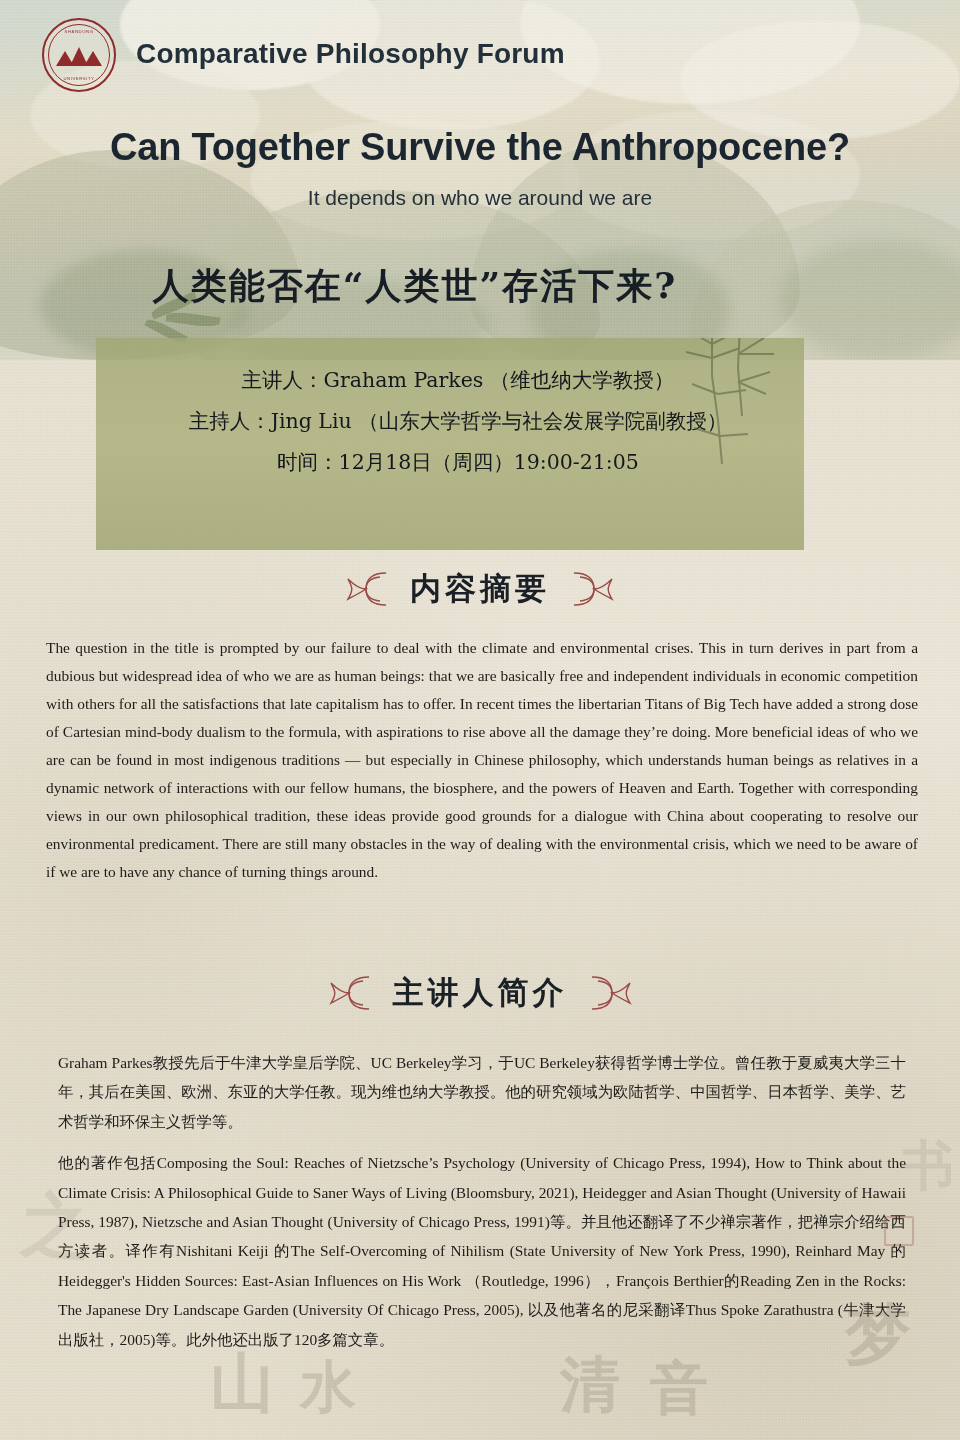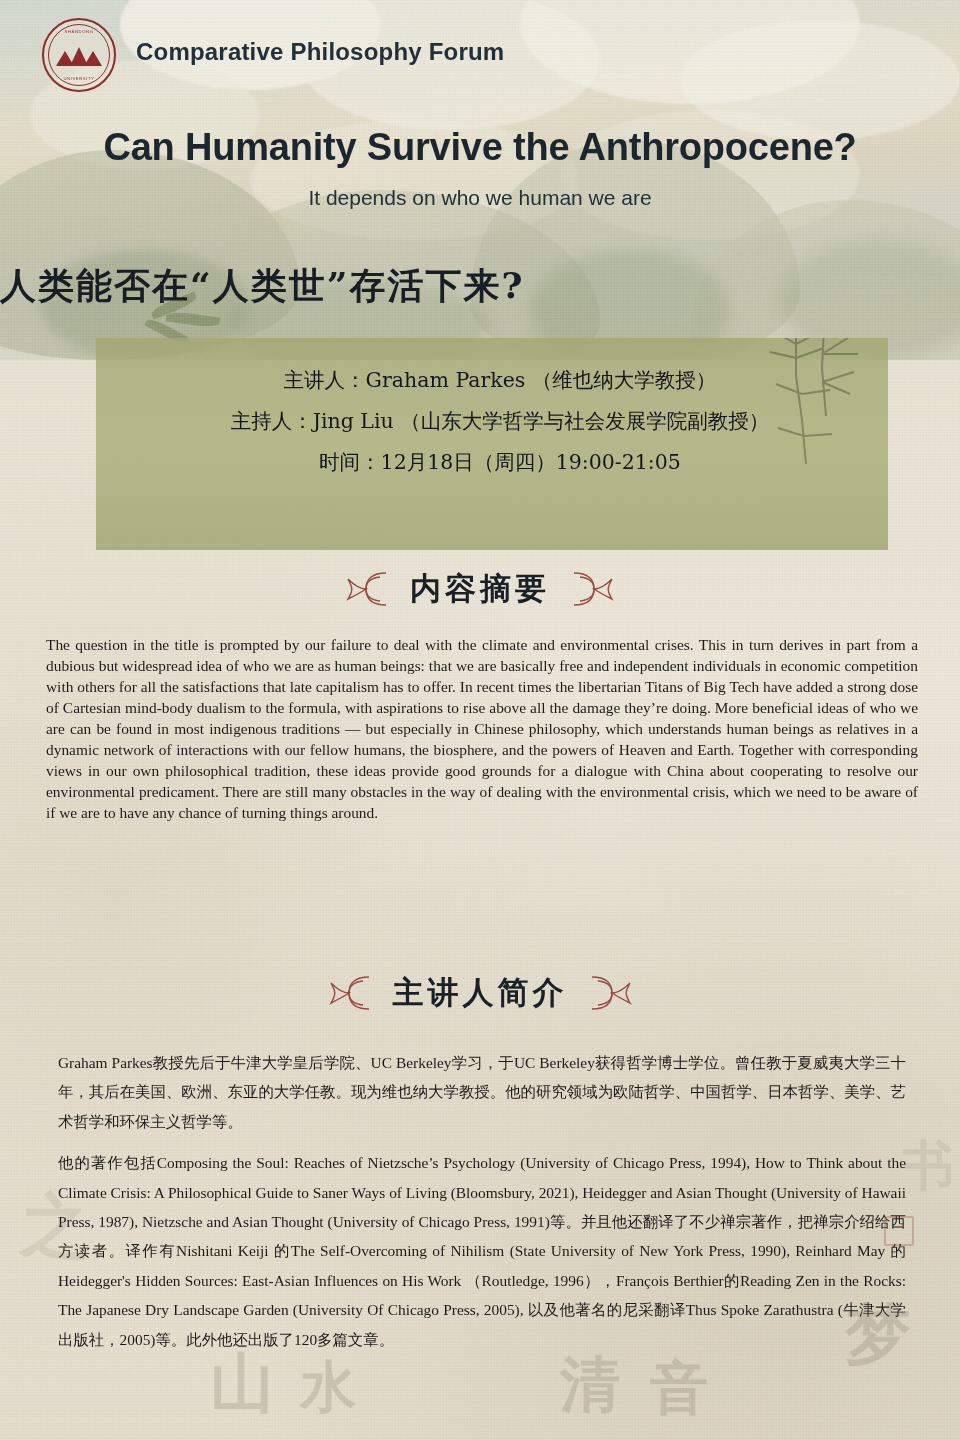--- a/index.html
+++ b/index.html
@@ -113,21 +113,21 @@
     font-family: "Liberation Sans", sans-serif;
   }
   .logo .ring-text-top { top: 9px; }
   .logo .ring-text-bot { bottom: 9px; }
 
   .forum-name {
     position: absolute;
     left: 136px; top: 38px;
     font-family: "Liberation Sans", sans-serif;
     font-weight: bold;
-    font-size: 24px;
+    font-size: 28px;
     color: #23303a;
     letter-spacing: .2px;
   }
 
   
   .title-main {
     position: absolute;
     left: 0; top: 126px;
     width: 960px;
     text-align: center;
@@ -143,33 +143,34 @@
     width: 960px;
     text-align: center;
     font-family: "Liberation Sans", sans-serif;
     font-size: 21px;
     color: #253039;
   }
   .title-cn {
     position: absolute;
     left: 0; top: 262px;
     width: 764px;
-    text-align: left;
+    text-align: center;
     font-family: "DejaVu Serif", serif;
     font-weight: bold;
     font-size: 36px;
     color: #171e25;
     letter-spacing: 2px;
+    padding-left: 33px;
   }
 
   
   .info-panel {
     position: absolute;
     left: 96px; top: 338px;
-    width: 792px; height: 212px;
+    width: 708px; height: 212px;
     background: linear-gradient(180deg, rgba(162,168,116,0.82) 0%, rgba(170,174,120,0.80) 50%, rgba(158,164,112,0.82) 100%);
     box-sizing: border-box;
     padding-top: 22px;
     overflow: hidden;
     padding-left: 16px;
   }
   .info-panel .line {
     text-align: center;
     font-family: "DejaVu Serif", serif;
     font-size: 20.5px;
@@ -212,21 +213,21 @@
   .abstract-head { position: absolute; left: 0; top: 568px; }
   .bio-head { position: absolute; left: 0; top: 972px; }
 
   
   .abstract-body {
     position: absolute;
     left: 46px; top: 634px;
     width: 872px;
     font-family: "Liberation Serif", serif;
     font-size: 15.4px;
-    line-height: 21px;
+    line-height: 28px;
     color: #1e1c19;
     text-align: justify;
   }
   .bio-body {
     position: absolute;
     left: 46px; top: 1036px;
     width: 872px;
     font-family: "Liberation Serif", serif;
     font-size: 15.4px;
     line-height: 29.4px;
@@ -293,22 +294,22 @@
     <div class="mountains">
       <span></span>
         <span></span>
         <span></span>
     </div>
     <div class="ring-text-bot">UNIVERSITY</div>
   </div>
 
   <div class="forum-name">Comparative Philosophy Forum</div>
 
-  <div class="title-main">Can Humanity Survive the Anthropocene?</div>
-  <div class="title-sub">It depends on who we human we are</div>
+  <div class="title-main">Can Together Survive the Anthropocene?</div>
+  <div class="title-sub">It depends on who we around we are</div>
   <div class="title-cn">人类能否在“人类世”存活下来?</div>
 
   <div class="info-panel">
     <svg class="panel-bamboo" viewBox="0 0 120 150">
       <g stroke="#4f5a3e" stroke-width="2" fill="none" opacity="0.8">
         <path d="M34 6 L34 52 M34 52 L40 96 M40 96 L44 140"></path>
         <path d="M62 2 L60 44 M60 44 L64 92"></path>
         <path d="M34 20 L10 6 M34 20 L58 8 M34 34 L8 28 M34 34 L62 24"></path>
         <path d="M60 30 L86 14 M60 30 L96 30 M60 58 L92 48 M60 58 L88 70"></path>
         <path d="M40 70 L14 60 M40 70 L68 66 M42 112 L16 104 M42 112 L70 110"></path>

